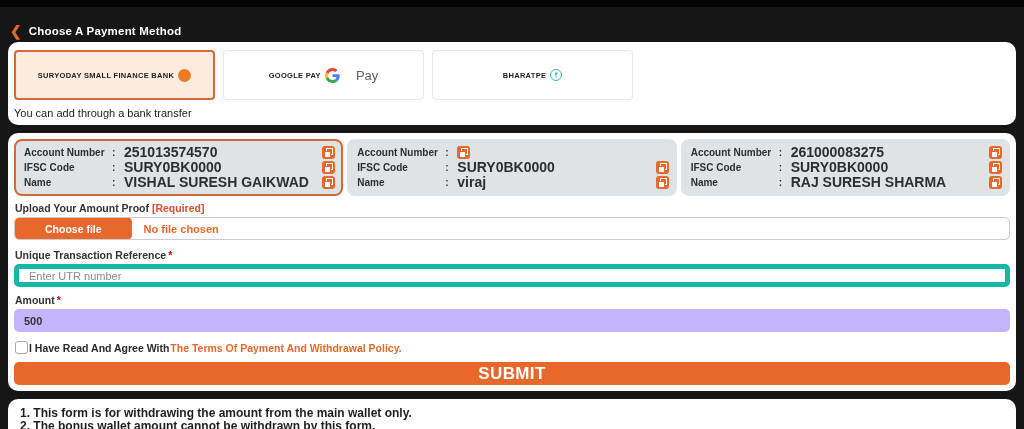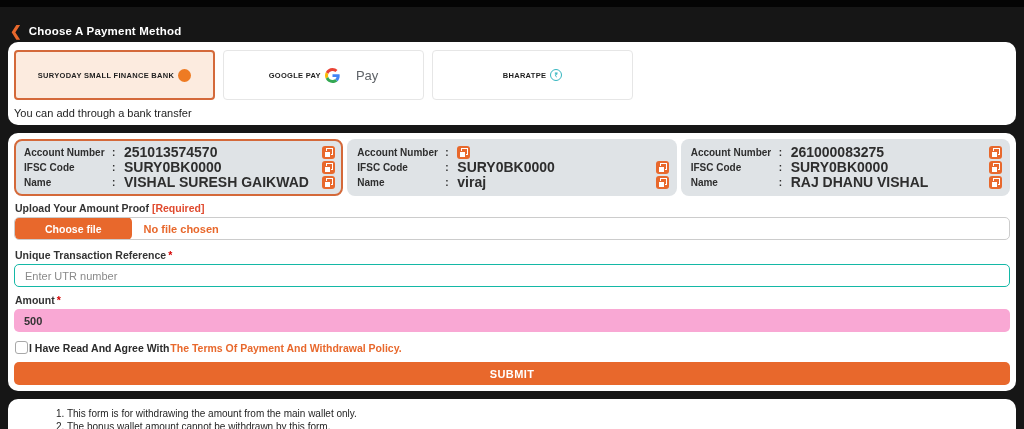--- a/index.html
+++ b/index.html
@@ -70,45 +70,45 @@
     border-radius:5px; background:#ffffff; margin-bottom:9px; overflow:hidden;
   }
   .choose-file-btn {
     height:23px; padding:0 30px; background:#e8682c; color:#ffffff;
     font-size:10.5px; font-weight:bold; border:none; border-radius:5px;
     display:flex; align-items:center; cursor:pointer;
     font-family:"Liberation Sans", sans-serif;
   }
   .no-file-text { margin-left:12px; font-size:11px; font-weight:600; color:#e8682c; }
   .text-input {
-    width:100%; height:23px; border:1px solid #14b8a6; border-radius:5px;
+    width:100%; height:23px; border:5px solid #14b8a6; border-radius:5px;
     padding:0 10px; font-size:11px; color:#333;
     font-family:"Liberation Sans", sans-serif; margin-bottom:3px;
   }
   .text-input::placeholder { color:#8a8a8a; }
   .amount-input {
-    width:100%; height:23px; background:#f9a8d4; border:none; border-radius:5px;
+    width:100%; height:23px; background:#c4b5fd; border:none; border-radius:5px;
     padding:0 10px; font-size:11px; color:#333; font-weight:600;
     font-family:"Liberation Sans", sans-serif; margin-bottom:6px;
   }
   .agree-row { display:flex; align-items:flex-end; gap:1px; margin:3px 0 8px 1px; }
   .agree-checkbox {
     width:13px; height:13px; appearance:none; border:1px solid #a8a8a8;
     border-radius:3px; background:#fff; cursor:pointer;
   }
   .agree-text { font-size:10.5px; font-weight:600; color:#2b2b2b; }
   .agree-link { font-size:10.5px; font-weight:600; color:#e8682c; cursor:pointer; }
   .submit-btn {
     width:100%; height:23px; background:#e8682c; border:none; border-radius:5px;
-    color:#ffffff; font-size:11px; font-weight:bold; letter-spacing:.4px;
+    color:#ffffff; font-size:17px; font-weight:bold; letter-spacing:.4px;
     cursor:pointer; font-family:"Liberation Sans", sans-serif;
   }
 
   .panel-3 { margin-top:8px; padding:8px 12px; }
-  .note-line { font-size:10px; font-weight:400; color:#1f1f1f; line-height:13.4px;margin-left:36px; }
+  .note-line { font-size:12px; font-weight:700; color:#1f1f1f; line-height:13.4px; }
 </style>
 </head>
 <body>
 
 <div class="top-strip"></div>
 
 <div class="header">
   <span class="back-chevron"></span>
   <span class="header-title">Choose A Payment Method</span>
 </div>
@@ -196,21 +196,21 @@
       </div>
       <div class="acct-line">
         <span class="acct-label">IFSC Code</span>
         <span class="acct-sep">:</span>
         <span class="acct-value">SURY0BK0000</span>
         <span class="copy-icon"></span>
       </div>
       <div class="acct-line">
         <span class="acct-label">Name</span>
         <span class="acct-sep">:</span>
-        <span class="acct-value">RAJ DHANU VISHAL</span>
+        <span class="acct-value">RAJ SURESH SHARMA</span>
         <span class="copy-icon"></span>
       </div>
     </div>
 
   </div>
 
   <div class="field-label">
     <span>Upload Your Amount Proof</span>
     <span class="required-tag">[Required]</span>
   </div>

